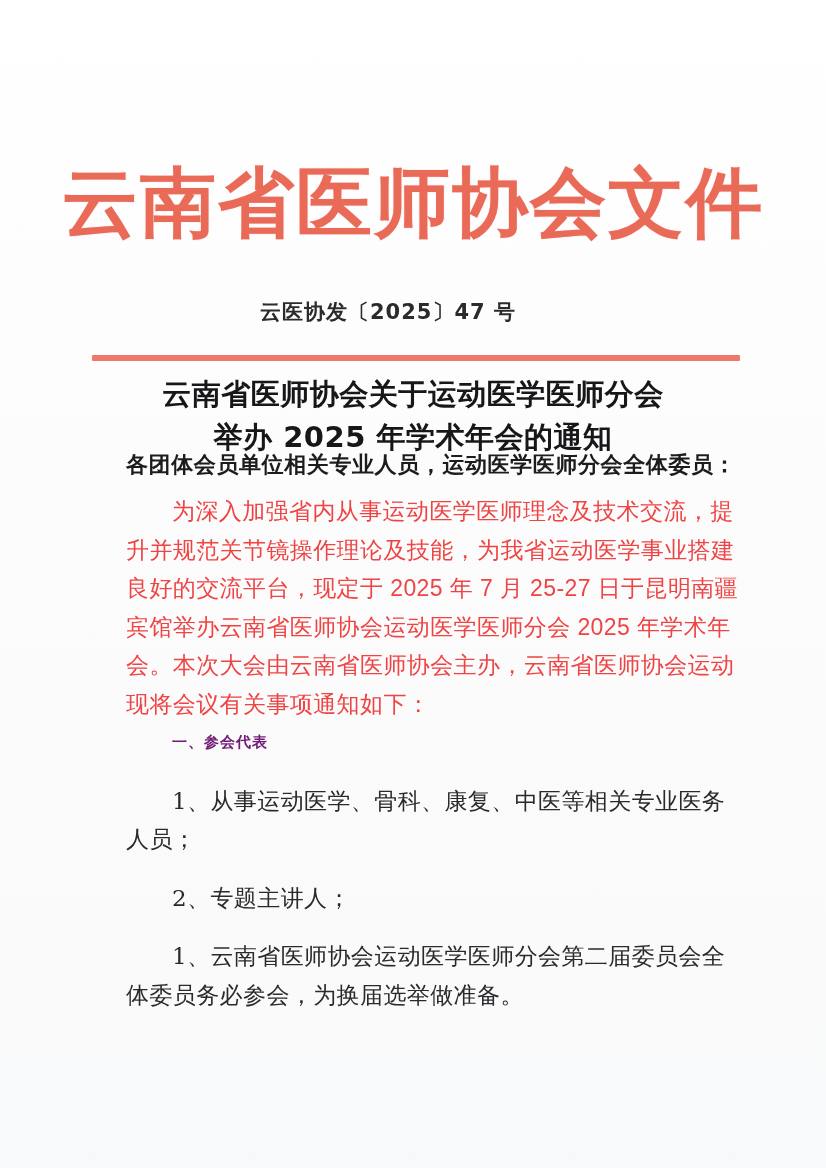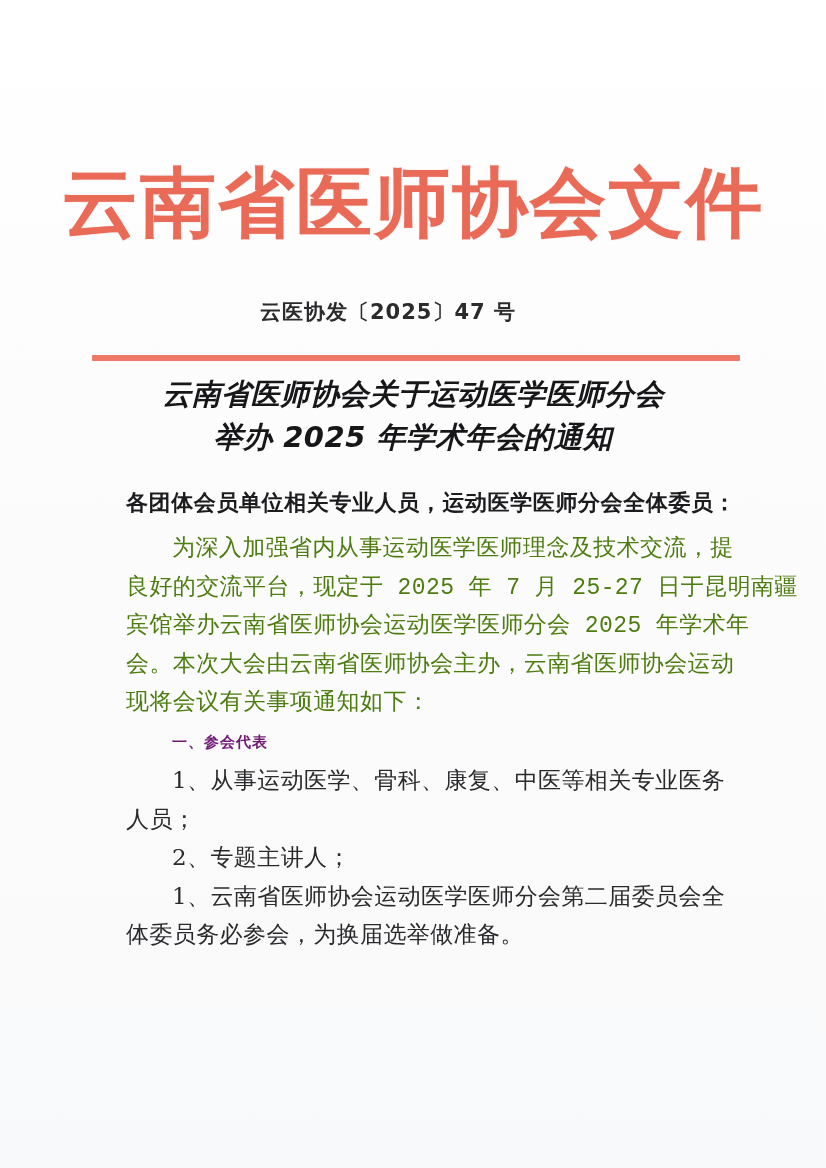--- a/index.html
+++ b/index.html
@@ -95,45 +95,45 @@
     top: 373px;
     width: 600px;
     text-align: center;
     font-family: "DejaVu Sans", "Liberation Sans", sans-serif;
     font-size: 29px;
     font-weight: 700;
     line-height: 43px;
     color: #171719;
     letter-spacing: 0.5px;
   }
-  .doc-heading .hl { display: block; font-style: italic; }
+  .doc-heading .hl { display: block; }
 
   
   .body-block {
     position: absolute;
     left: 126px;
-    top: 488px;
+    top: 450px;
     width: 580px;
   }
 
   .salutation {
     font-family: "DejaVu Sans", "Liberation Sans", sans-serif;
     font-size: 22px;
     font-weight: 700;
     color: #1c1c1e;
     letter-spacing: 0.6px;
     margin-bottom: 12px;
     white-space: nowrap;
   }
 
   .para {
-    font-family: Liberation Mono, monospace;
+    font-family: Liberation Sans, sans-serif;
     font-size: 23px;
     line-height: 38.5px;
-    color: #4d7c0f;
+    color: #ef4444;
     letter-spacing: 0.4px;
     text-align: justify;
     text-justify: inter-character;
   }
   .para .pline { display: block; white-space: nowrap; }
   .para .pline.indent { text-indent: 46px; }
 
   .section-heading {
     font-family: "DejaVu Sans", "Liberation Sans", sans-serif;
     font-size: 15px;
@@ -146,21 +146,21 @@
   }
 
   .list-item {
     font-family: "DejaVu Serif", "Liberation Serif", serif;
     font-size: 23px;
     line-height: 38.5px;
     color: #2a2a2c;
     letter-spacing: 0.4px;
   }
   .list-item .pline { display: block; white-space: nowrap; }
-  .list-item .pline.indent { text-indent: 46px; }
+  .list-item .pline.indent { text-indent: 46px; margin-top: 20px; }
 </style>
 </head>
 <body>
 
 <div class="page"></div>
 <div class="scan-noise"></div>
 
 <div class="content">
 
   <div class="masthead" style="color: rgb(234, 106, 88);">云南省医师协会文件</div>
@@ -173,20 +173,21 @@
     <span class="hl">云南省医师协会关于运动医学医师分会</span>
     <span class="hl">举办 2025 年学术年会的通知</span>
   </div>
 
   <div class="body-block">
 
     <div class="salutation">各团体会员单位相关专业人员，运动医学医师分会全体委员：</div>
 
     <div class="para">
       <span class="pline indent">为深入加强省内从事运动医学医师理念及技术交流，提</span>
+      <span class="pline">升并规范关节镜操作理论及技能，为我省运动医学事业搭建</span>
       <span class="pline">良好的交流平台，现定于 2025 年 7 月 25-27 日于昆明南疆</span>
       <span class="pline">宾馆举办云南省医师协会运动医学医师分会 2025 年学术年</span>
       <span class="pline">会。本次大会由云南省医师协会主办，云南省医师协会运动</span>
       <span class="pline">现将会议有关事项通知如下：</span>
     </div>
 
     <div class="section-heading">一、参会代表</div>
 
     <div class="list-item">
       <span class="pline indent">1、从事运动医学、骨科、康复、中医等相关专业医务</span>

